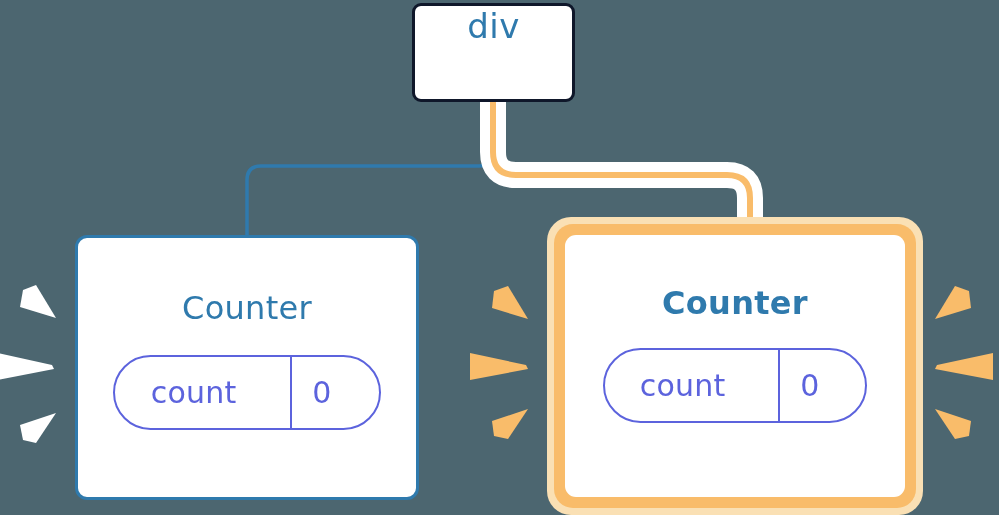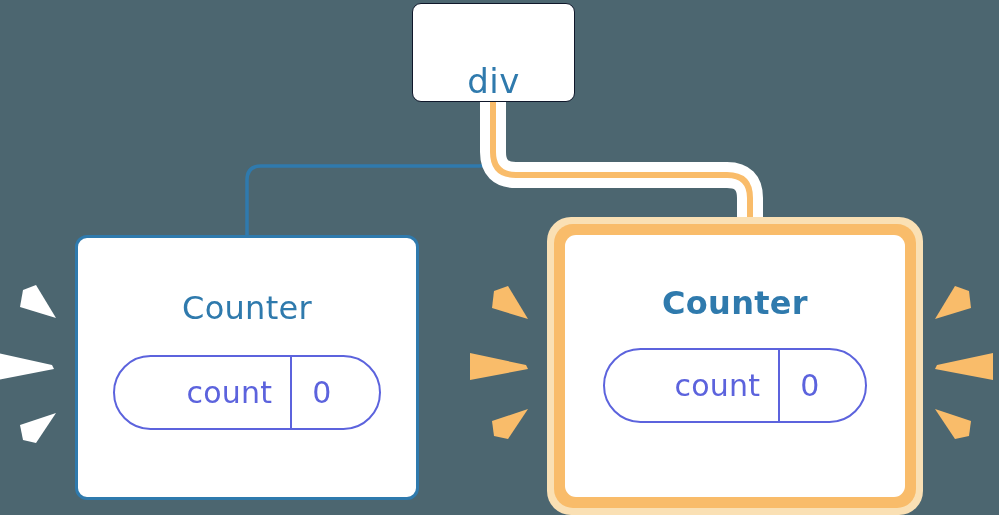--- a/index.html
+++ b/index.html
@@ -34,23 +34,23 @@
     box-sizing: border-box;
     display: flex;
     flex-direction: column;
     align-items: center;
   }
   .node-div {
     left: 412px;
     top: 3px;
     width: 163px;
     height: 99px;
-    border: 1px solid #0f172a;
+    border: 3px solid #0f172a;
     border-radius: 9px;
-    justify-content: flex-end;
+    justify-content: flex-start;
     z-index: 6;
   }
   .node-div .node-title {
     font-size: 34px;
     color: #2f7aad;
     font-weight: 400;
     letter-spacing: 0.5px;
   }
 
   .node-counter-left {
@@ -124,21 +124,21 @@
     align-items: stretch;
     border: 2px solid #5c63dd;
     border-radius: 999px;
     height: 75px;
     box-sizing: border-box;
     background: transparent;
   }
   .pill-left {
     display: flex;
     align-items: center;
-    justify-content: flex-end;
+    justify-content: center;
     padding-right: 18px;
     box-sizing: border-box;
   }
   .pill-right {
     display: flex;
     align-items: center;
     justify-content: flex-start;
     padding-left: 20px;
     border-left: 2px solid #5c63dd;
     box-sizing: border-box;

